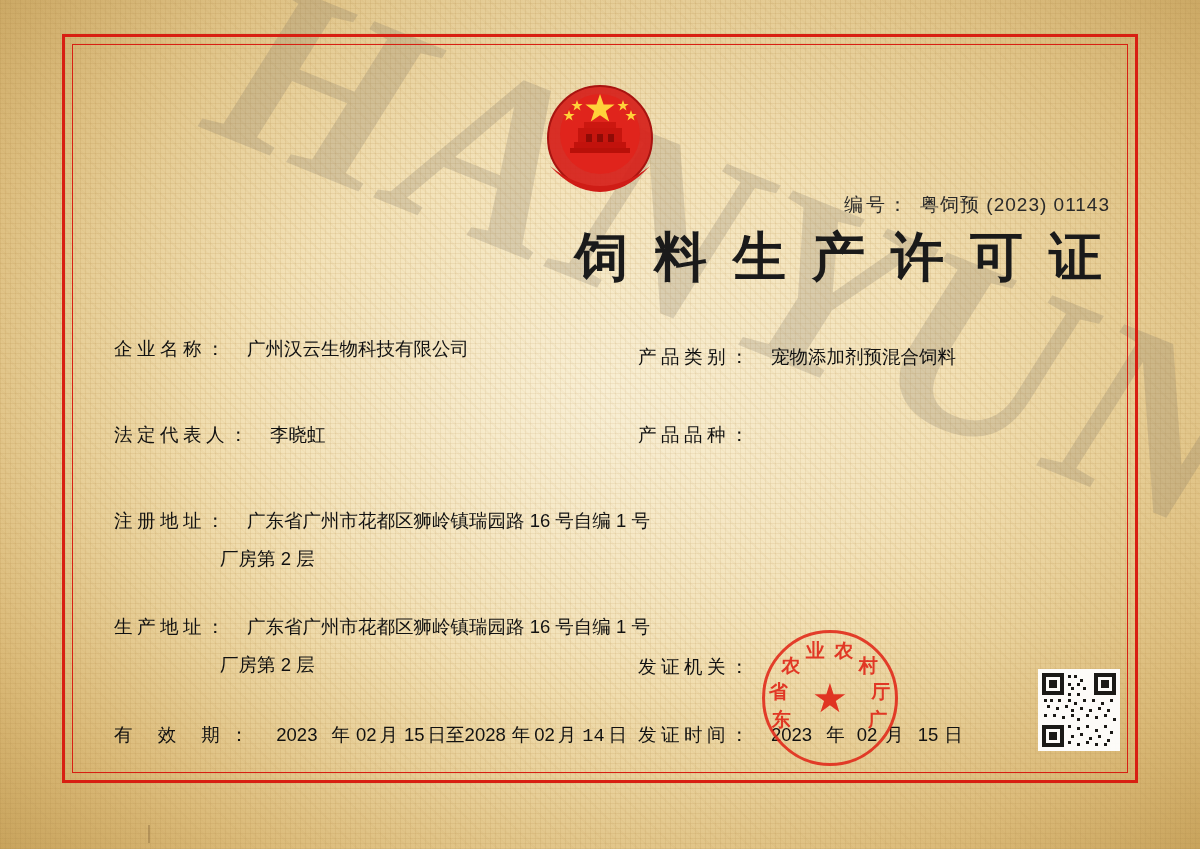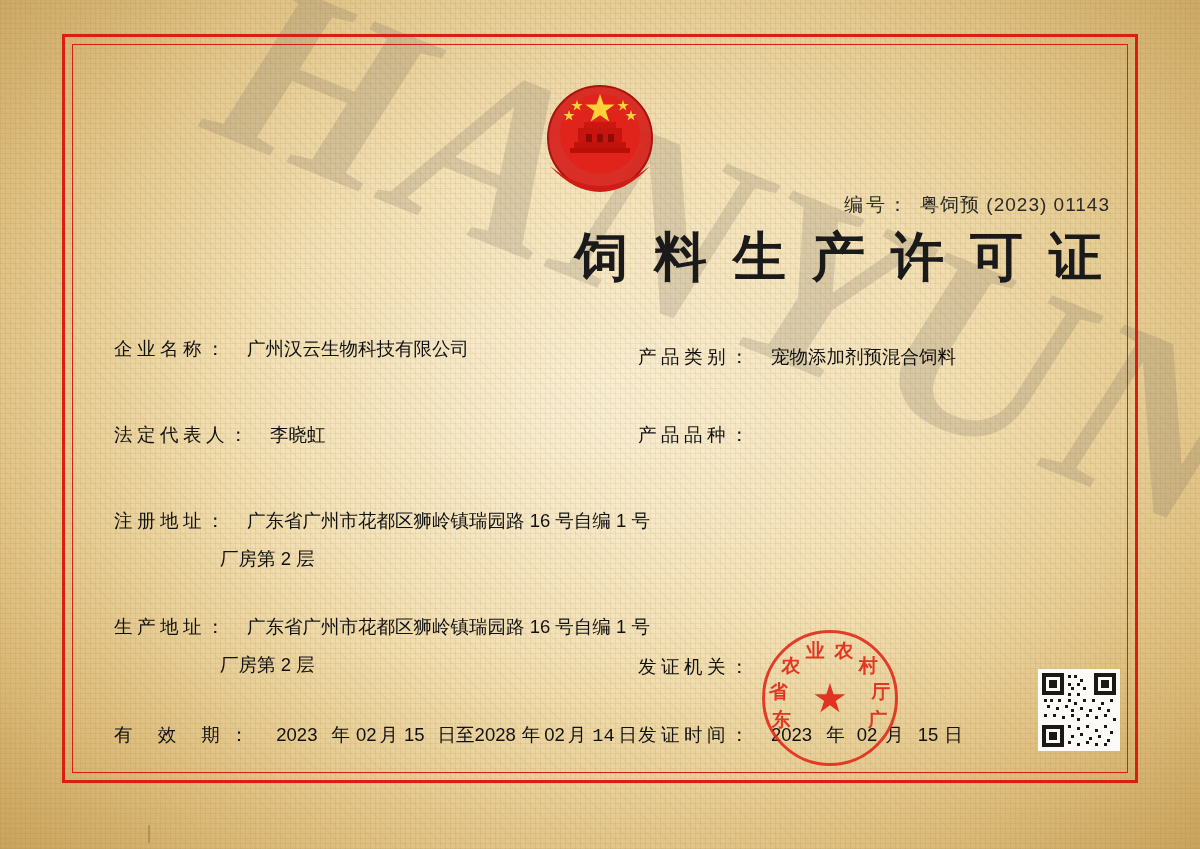--- a/index.html
+++ b/index.html
@@ -292,21 +292,21 @@
         <span class="lbl sp1">发证机关：</span>
       </div>
 
       <div class="row col-left" style="top: 406px; text-align: center;">
         <span class="lbl sp2">有 效 期：</span>
         <span class="val">2023</span>
         <span class="val" style="margin-left:14px;">年</span>
         <span class="val" style="margin-left:6px;">02</span>
         <span class="val" style="margin-left:3px;">月</span>
         <span class="val" style="margin-left:6px;">15</span>
-        <span class="val" style="margin-left:13px;">日至</span>
+        <span class="val" style="margin-left:3px;">日至</span>
         <span class="val" style="margin-left:0;">2028</span>
         <span class="val" style="margin-left:6px;">年</span>
         <span class="val" style="margin-left:4px;">02</span>
         <span class="val" style="margin-left:3px;">月</span>
         <span class="val" style="margin-left:6px;font-family:Liberation Mono, monospace;">14</span>
         <span class="val" style="margin-left:4px;">日</span>
       </div>
 
       <div class="row col-right" style="top: 406px;">
         <span class="lbl sp1">发证时间：</span>

